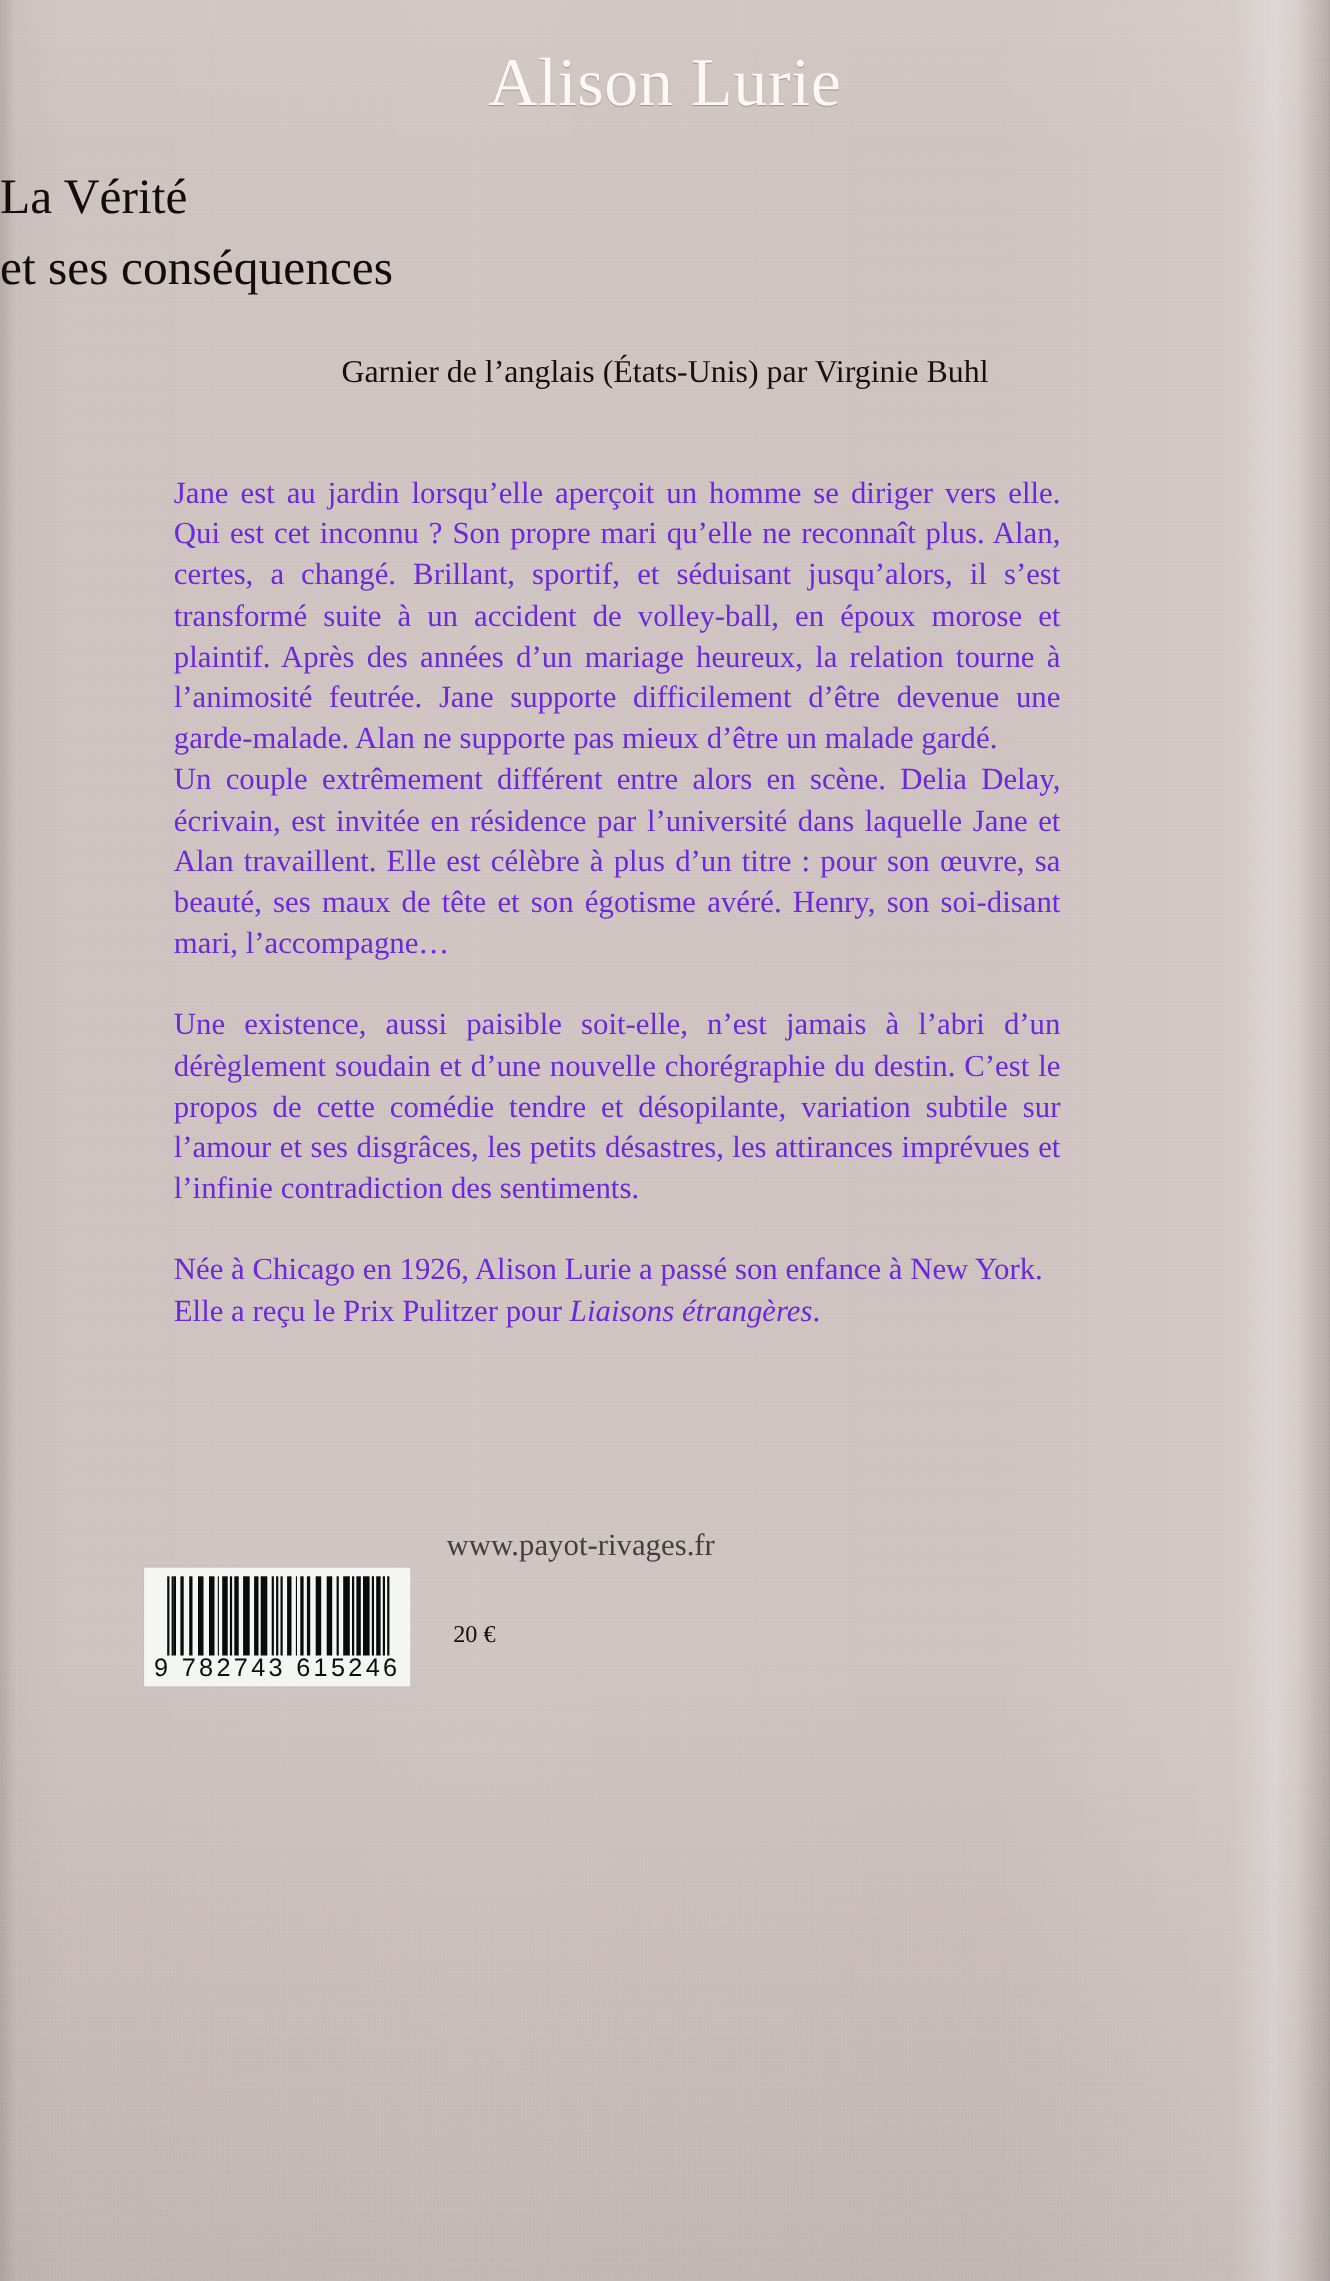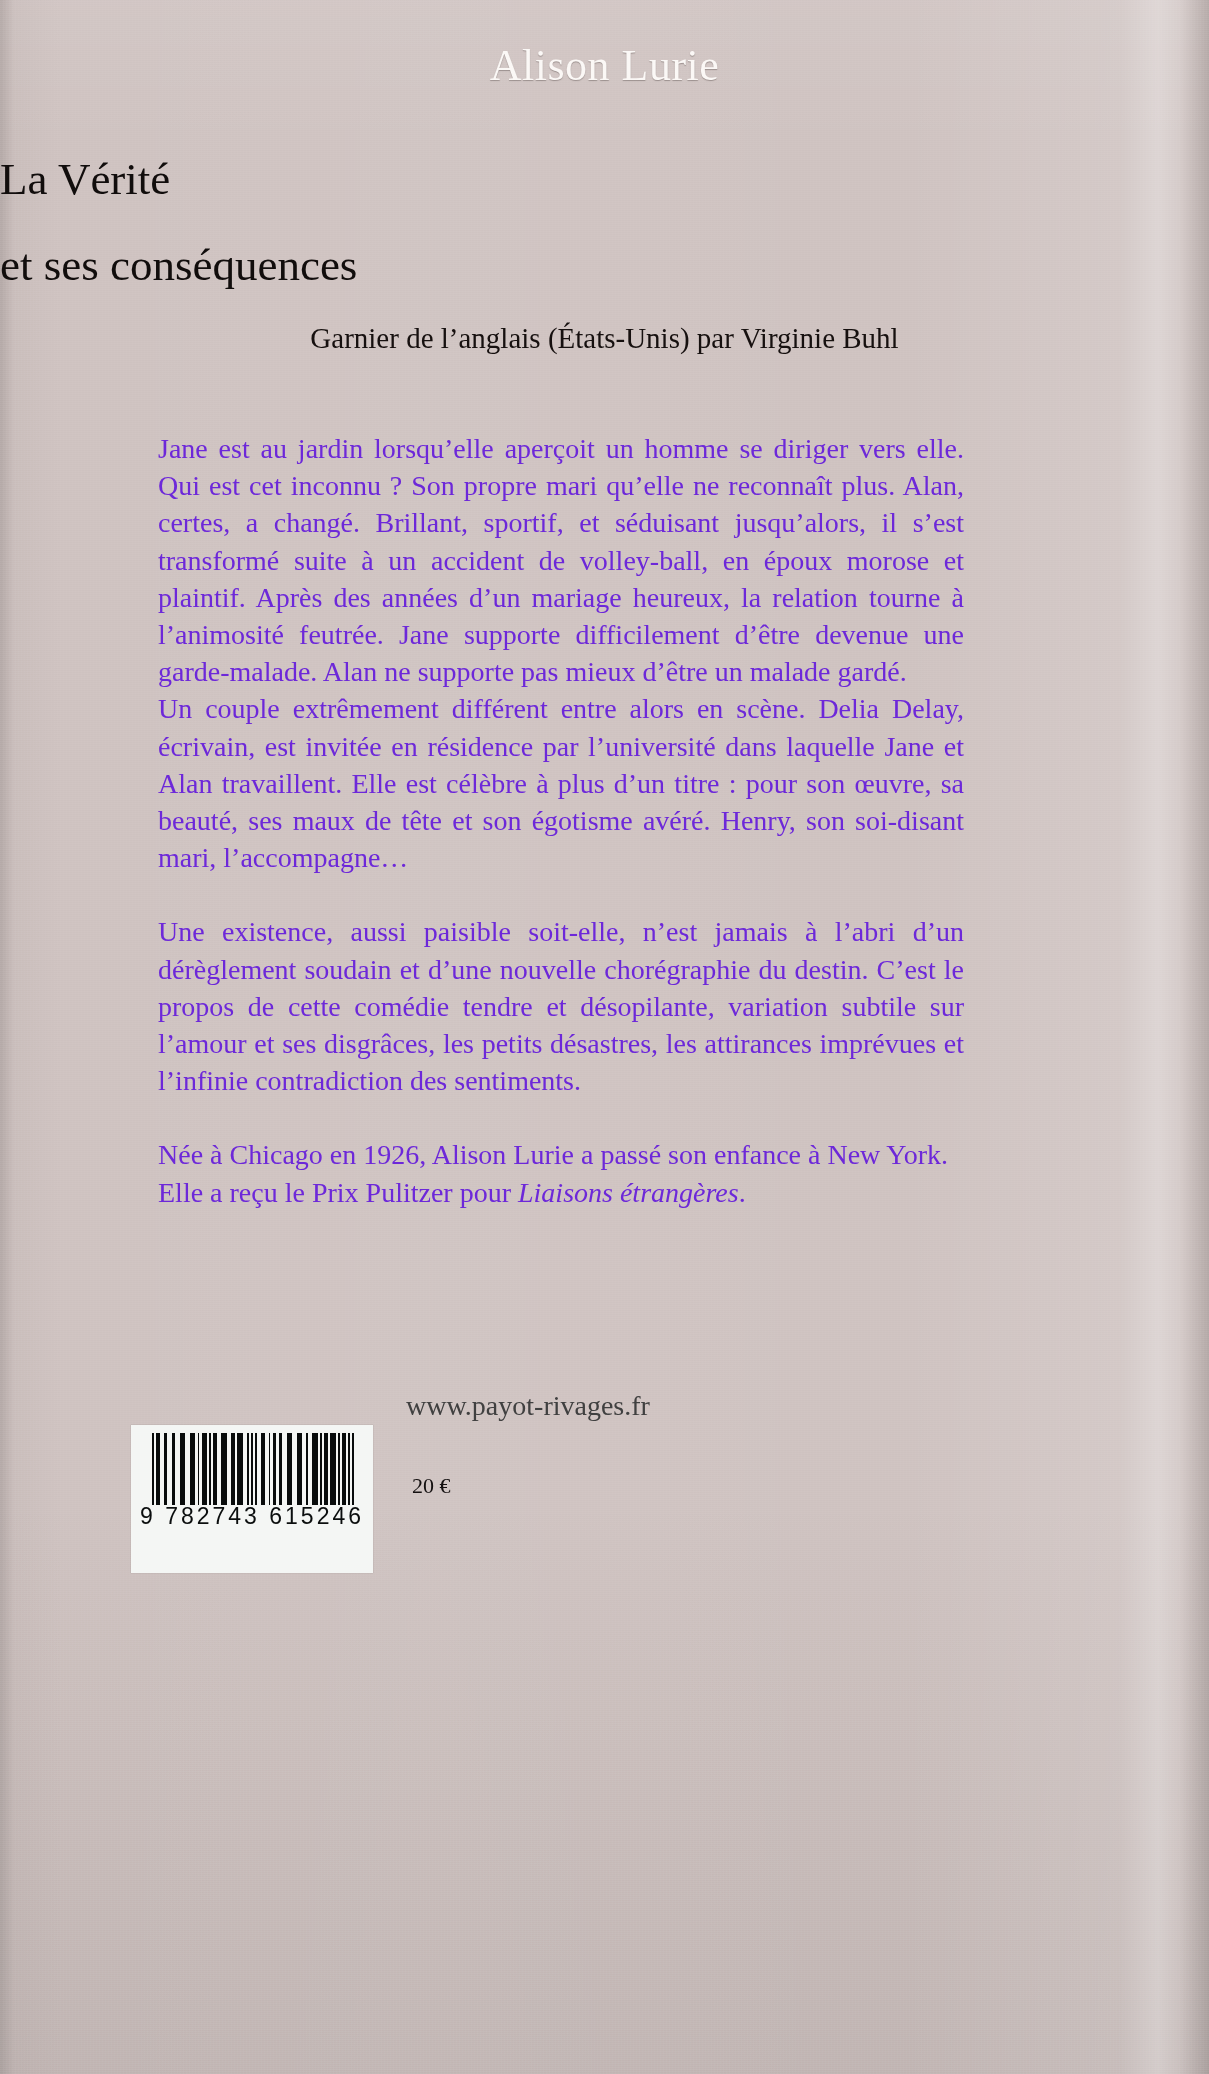--- a/index.html
+++ b/index.html
@@ -54,36 +54,36 @@
     height: 100%;
   }
 
   .author {
     position: absolute;
     top: 44px;
     left: 0;
     right: 0;
     text-align: center;
     color: #fbf8f6;
-    font-size: 44px;
+    font-size: 62px;
     line-height: 1.0;
     letter-spacing: 0.5px;
     text-shadow: 0 1px 1px rgba(90,80,78,0.45);
   }
 
   .title {
     position: absolute;
     top: 148px;
     left: 0;
     right: 0;
     color: #110d0c;
     font-size: 45px;
     line-height: 1.42;
   }
-  .title .line2 { display: block; margin-top: 22px; }
+  .title .line2 { display: block; }
 
   .translator {
     position: absolute;
     top: 322px;
     left: 0;
     right: 0;
     text-align: center;
     font-size: 29px;
     color: #16100f;
   }
@@ -121,21 +121,21 @@
     top: 1390px;
     font-size: 28px;
     color: #404040;
   }
 
   .barcode {
     position: absolute;
     left: 131px;
     top: 1425px;
     width: 242px;
-    height: 148px;
+    height: 108px;
     background: #f4f6f4;
     box-shadow: 0 0 1px rgba(0,0,0,0.25);
     overflow: hidden;
   }
   .barcode .bars {
     position: absolute;
     left: 21px;
     top: 8px;
     width: 202px;
     height: 72px;

